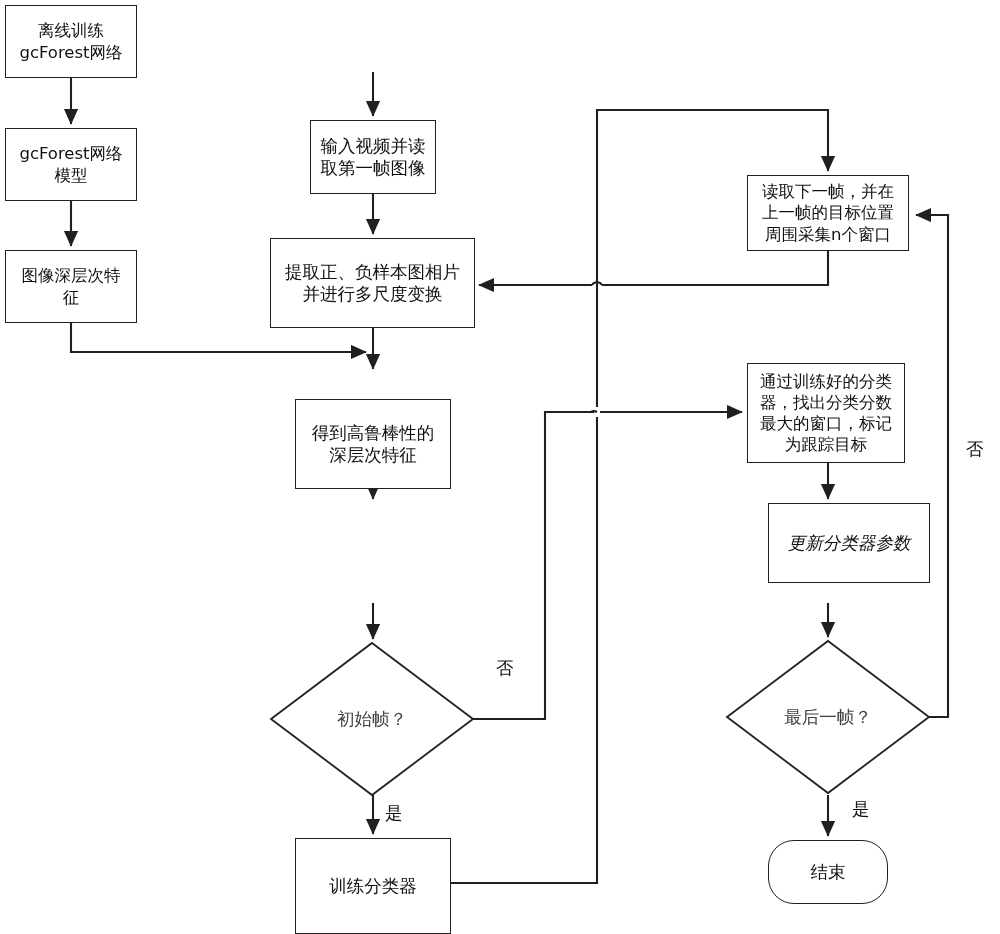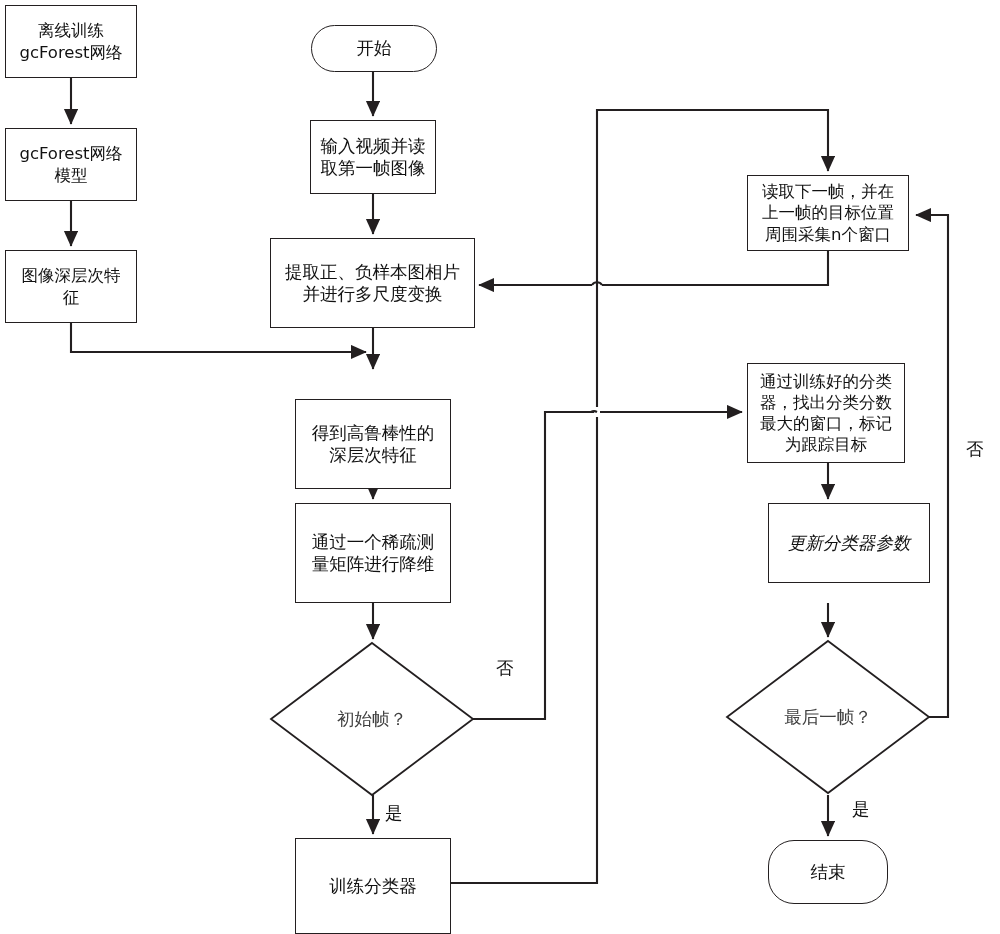--- a/index.html
+++ b/index.html
@@ -77,43 +77,36 @@
   <div class="node rect fs16" style="left:5px;top:128px;width:132px;height:73px;">
     <span class="txt">gcForest网络
 模型</span>
   </div>
 
   <div class="node rect fs16" style="left:5px;top:250px;width:132px;height:73px;">
     <span class="txt">图像深层次特
 征</span>
   </div>
 
-  <div class="node term fs17" style="left:311px;top:25px;width:126px;height:47px;">
-    <span class="txt">开始</span>
-  </div>
 
   <div class="node rect fs17" style="left:310px;top:120px;width:126px;height:74px;">
     <span class="txt">输入视频并读
 取第一帧图像</span>
   </div>
 
   <div class="node rect fs17" style="left:270px;top:238px;width:205px;height:90px;">
     <span class="txt">提取正、负样本图相片
 并进行多尺度变换</span>
   </div>
 
   <div class="node rect fs17" style="left:295px;top:383px;width:156px;height:90px;margin-top:16px;">
     <span class="txt">得到高鲁棒性的
 深层次特征</span>
   </div>
 
-  <div class="node rect fs17" style="left:295px;top:503px;width:156px;height:100px;">
-    <span class="txt">通过一个稀疏测
-量矩阵进行降维</span>
-  </div>
 
   <div class="diamond" style="left:271px;top:643px;width:202px;height:152px;">
     <svg width="202" height="152" viewBox="0 0 202 152">
       <polygon points="101,0 202,76 101,152 0,76" fill="#ffffff" stroke="#231f20" stroke-width="1.8"></polygon>
     </svg>
     <div class="dlabel fs17">初始帧？</div>
   </div>
 
   <div class="node rect fs16" style="left:747px;top:175px;width:162px;height:76px;">
     <span class="txt">读取下一帧，并在

